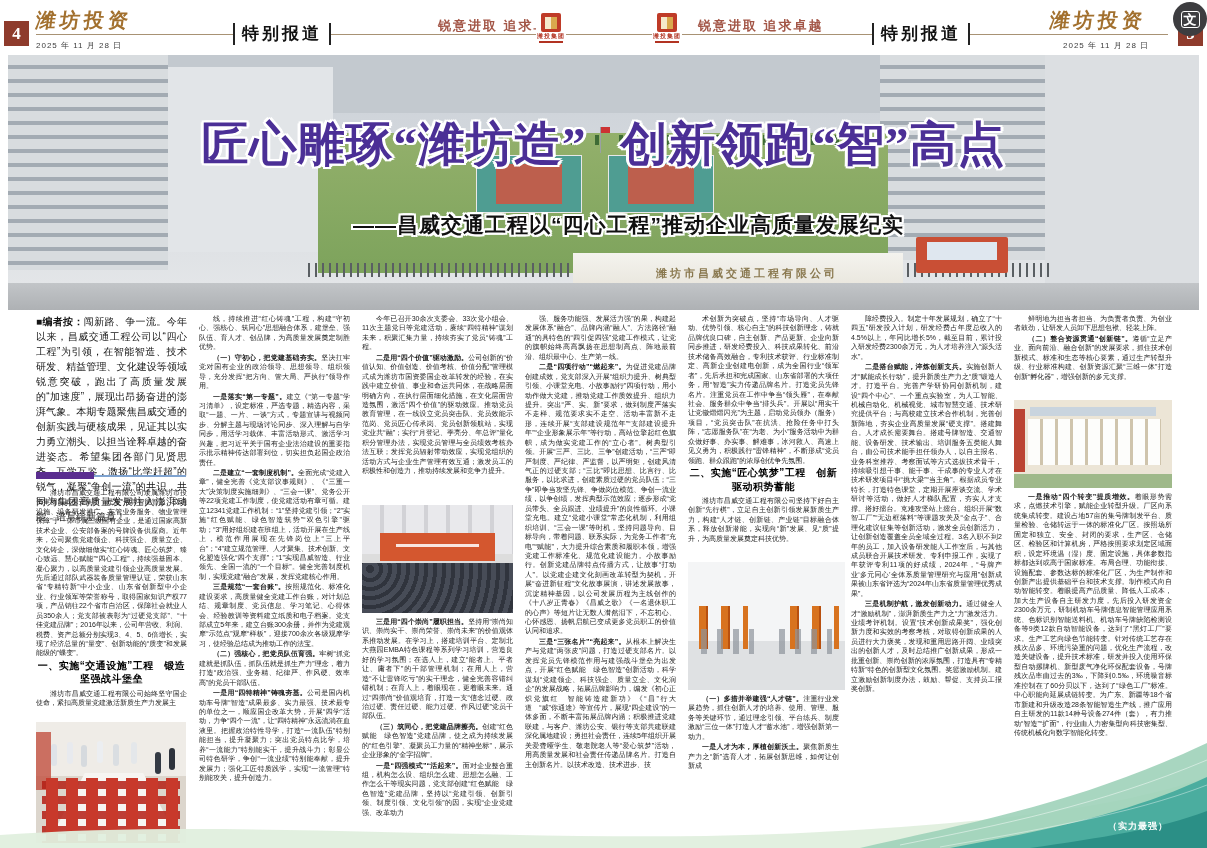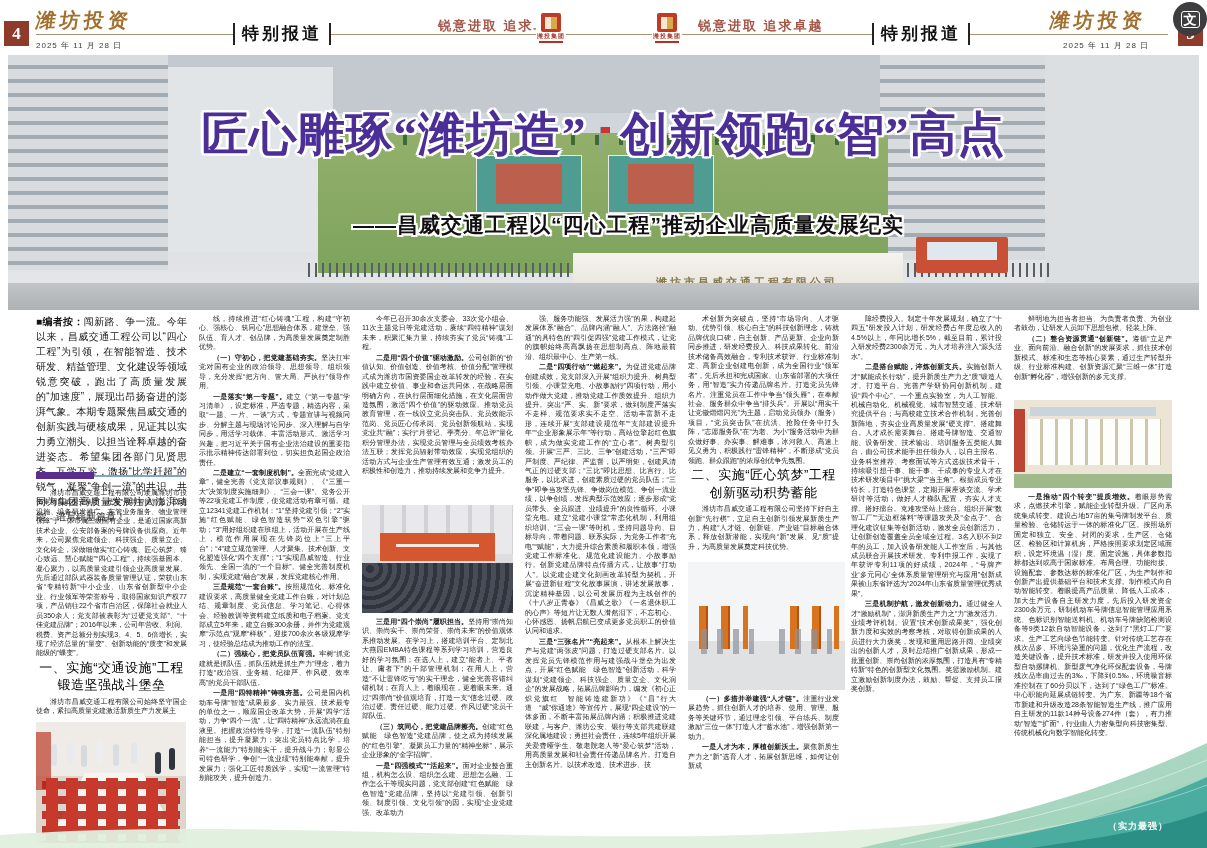--- a/index.html
+++ b/index.html
@@ -49,21 +49,21 @@
               text-shadow:-2px 0 #fff,2px 0 #fff,0 -2px #fff,0 2px #fff,-2px -2px #fff,2px 2px #fff,-2px 2px #fff,2px -2px #fff,-3px 0 #fff,3px 0 #fff;}
   .hero-title .gap{display:inline-block;width:34px;}
   .hero-sub{position:absolute;width:100%;text-align:center;font-weight:700;font-size:21px;color:#101010;letter-spacing:1px;
             text-shadow:-2px 0 #fff,2px 0 #fff,0 -2px #fff,0 2px #fff,-2px -2px #fff,2px 2px #fff,-2px 2px #fff,2px -2px #fff;}
   
   .col-text{position:absolute;width:151px;overflow:hidden;font-size:7px;line-height:1.35;
             text-align:justify;color:#1c1c1c;}
   .col-text p{margin:0;text-indent:14px;}
   .col-text p+p{margin-top:1px;}
   .ld{font-weight:700;}
-  p.h1{font-weight:400;font-size:13px;text-indent:0;text-align:center;margin:16px 0 3px;color:#000;letter-spacing:0.5px;}
+  p.h1{font-weight:700;font-size:10px;text-indent:0;text-align:center;margin:16px 0 3px;color:#000;letter-spacing:0.5px;}
   .note{font-size:10px;line-height:1.5;color:#141414;}
   .divider{position:absolute;left:36px;top:472px;width:150px;display:flex;align-items:center;}
   .divider .bar{width:58px;height:7px;background:#5a2d8f;}
   .divider .ln{flex:1;height:2px;background:#7fa3d0;}
   
   .ph{position:absolute;overflow:hidden;background:#ddd;}
   
   .p1-wall{position:absolute;inset:0;background:linear-gradient(#efece7 0 45%,#dcd6cd 45% 100%);}
   .p1-red{position:absolute;left:0;top:8%;width:10%;height:48%;background:#c25040;opacity:.8;}
   .p1-table{position:absolute;left:8%;top:42%;width:88%;height:58%;background:#f6f5f2;
@@ -142,27 +142,27 @@
     <div class="court" style="left:468px;top:100px;width:104px;height:56px;">
         <div class="in"></div>
       </div>
     <div class="court" style="left:600px;top:100px;width:104px;height:56px;">
         <div class="in"></div>
       </div>
     <div class="flag" style="left:592px;top:72px;"></div>
     <div class="fence" style="left:300px;top:208px;width:270px;"></div>
     <div class="fence" style="left:892px;top:208px;width:150px;"></div>
     <div class="gatewall" style="left:565px;top:198px;width:330px;height:40px;"></div>
-    <div class="gatesign" style="left:648px;top:220px;">潍坊市昌威交通工程有限公司</div>
+    <div class="gatesign" style="left:648px;top:211px;">潍坊市昌威交通工程有限公司</div>
     <div class="billboard" style="left:908px;top:182px;width:92px;height:36px;">
         <div class="scr"></div>
       </div>
     <div class="road" style="left:0;top:228px;width:1191px;height:27px;"></div>
 
-    <div class="hero-title" style="top:48px;">
+    <div class="hero-title" style="top:58px;">
       <span>匠心雕琢“潍坊造”</span><span class="gap"></span><span>创新领跑“智”高点</span>
     </div>
     <div class="hero-sub" style="top:156px;margin-left:25px;">——昌威交通工程以“四心工程”推动企业高质量发展纪实</div>
   </div>
 
   <div class="col-text" style="left:36px;top:314px;height:406px;">
     <p class="note" style="text-indent:0;"><b class="ld">■编者按：</b><span>闯新路、争一流。今年以来，昌威交通工程公司以“四心工程”为引领，在智能智造、技术研发、精益管理、文化建设等领域锐意突破，跑出了高质量发展的“加速度”，展现出昂扬奋进的澎湃气象。本期专题聚焦昌威交通的创新实践与硬核成果，见证其以实力勇立潮头、以担当诠释卓越的奋进姿态。希望集团各部门见贤思齐、互学互鉴，激扬“比学赶超”的锐气，凝聚“争创一流”的共识，共同为集团高质量发展注入澎湃动能、谱写崭新篇章！</span></p>
   </div>
   <div class="divider">
       <div class="bar"></div>

